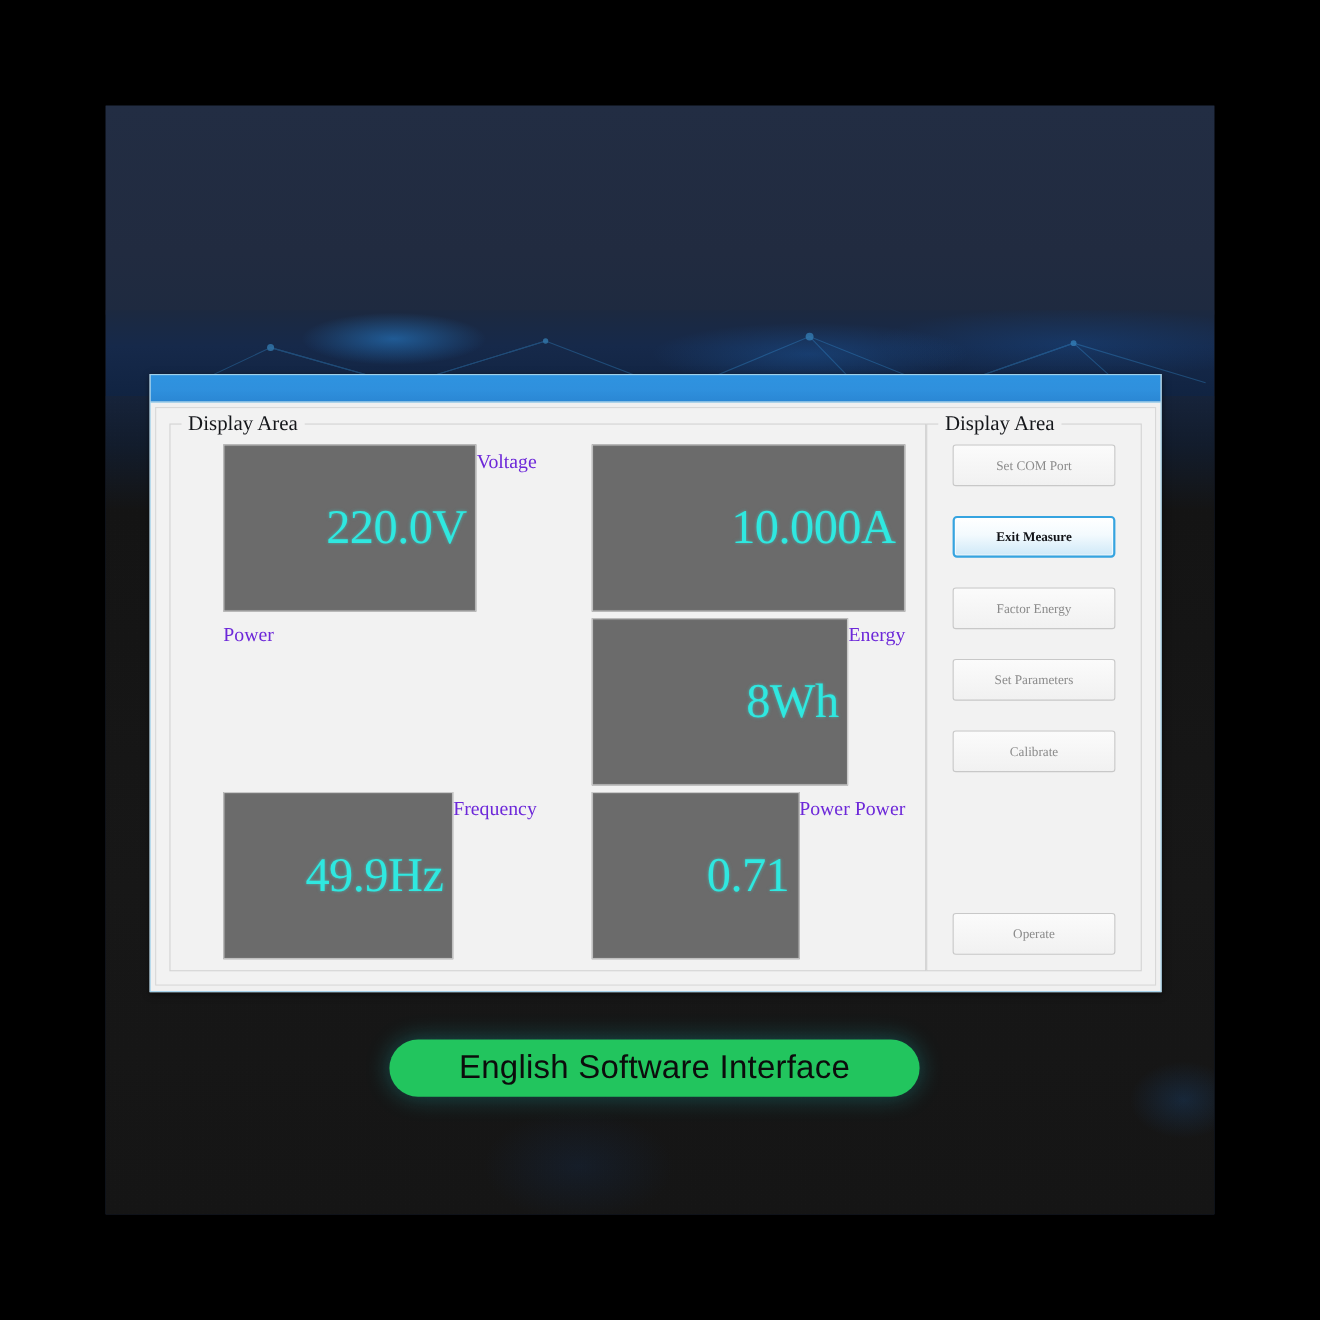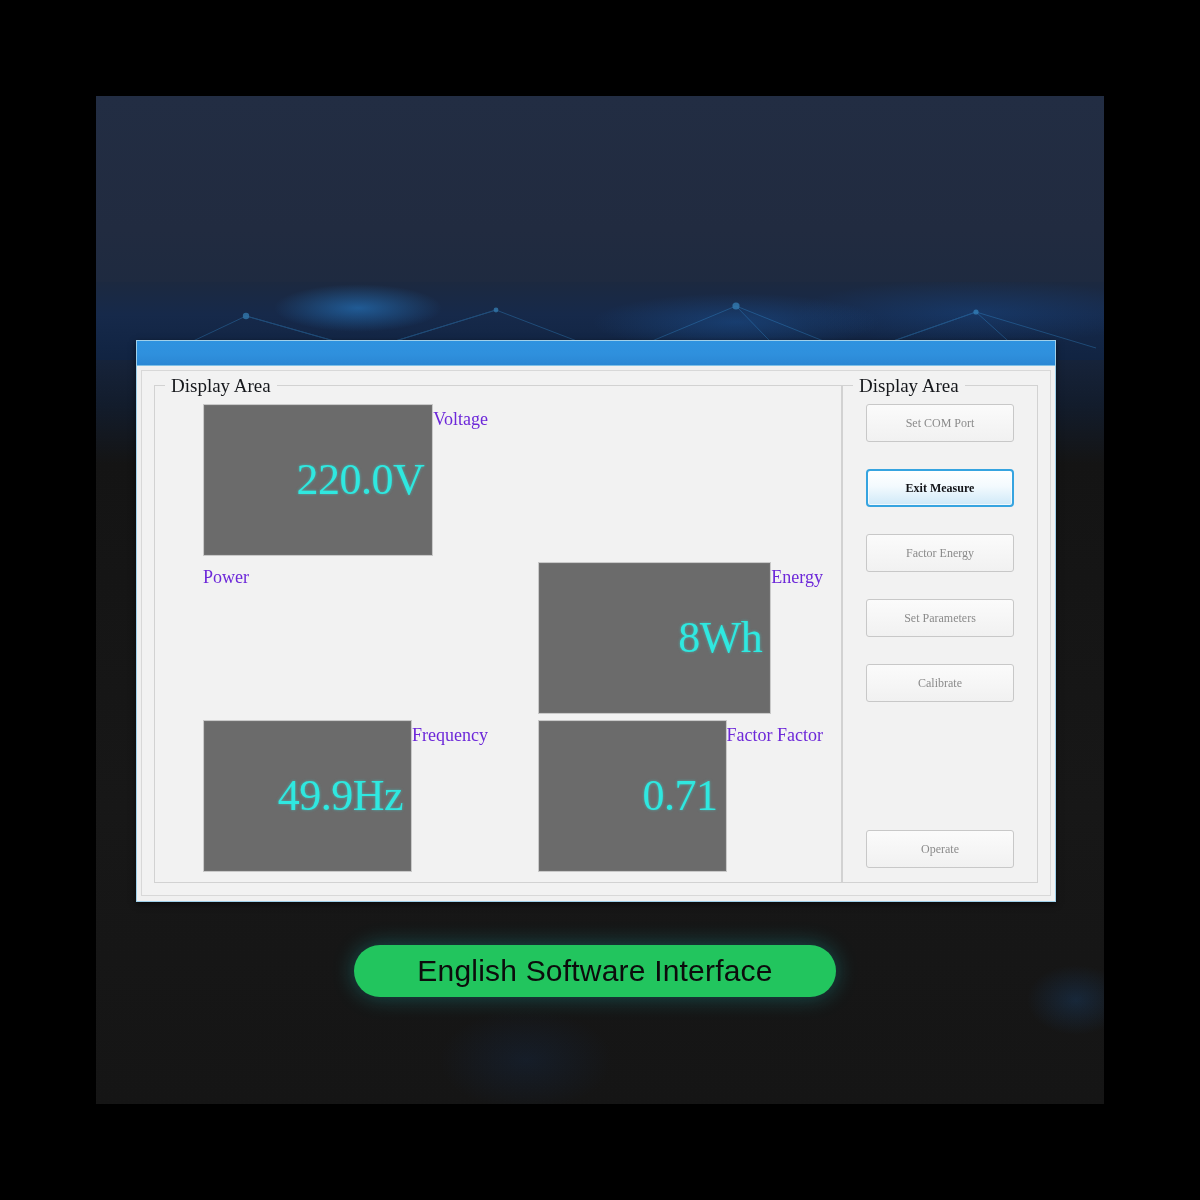--- a/index.html
+++ b/index.html
@@ -256,20 +256,23 @@
           <div class="meter-grid">
 
             <div class="meter">
               <div class="meter-value-box">
                 <span class="meter-value">220.0V</span>
               </div>
               <div class="meter-label">Voltage</div>
             </div>
 
             <div class="meter">
+              <div class="meter-value-box">
+                <span class="meter-value">10.000A</span>
+              </div>
             </div>
 
             <div class="meter">
               <div class="meter-label">Power</div>
             </div>
 
             <div class="meter">
               <div class="meter-value-box">
                 <span class="meter-value">8Wh</span>
               </div>
@@ -280,21 +283,21 @@
               <div class="meter-value-box">
                 <span class="meter-value">49.9Hz</span>
               </div>
               <div class="meter-label">Frequency</div>
             </div>
 
             <div class="meter">
               <div class="meter-value-box">
                 <span class="meter-value">0.71</span>
               </div>
-              <div class="meter-label">Factor Factor</div>
+              <div class="meter-label">Power Power</div>
             </div>
 
           </div>
         </div>
 
         <div class="groupbox operate-group">
           <div class="gb-title">Display Area</div>
 
           <div class="op-stack">
             <div class="op-btn">Set COM Port</div>

